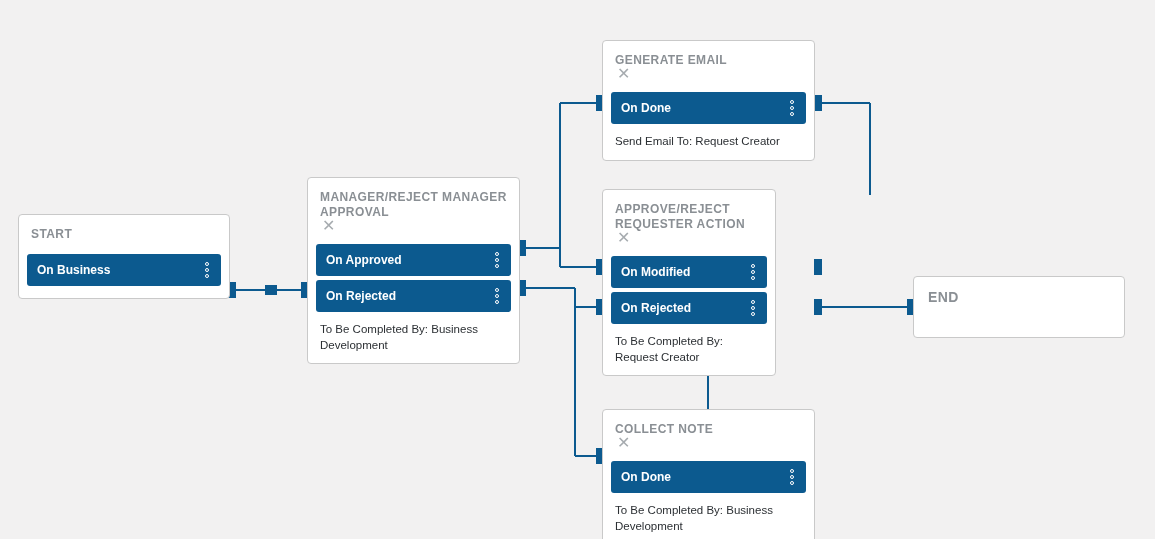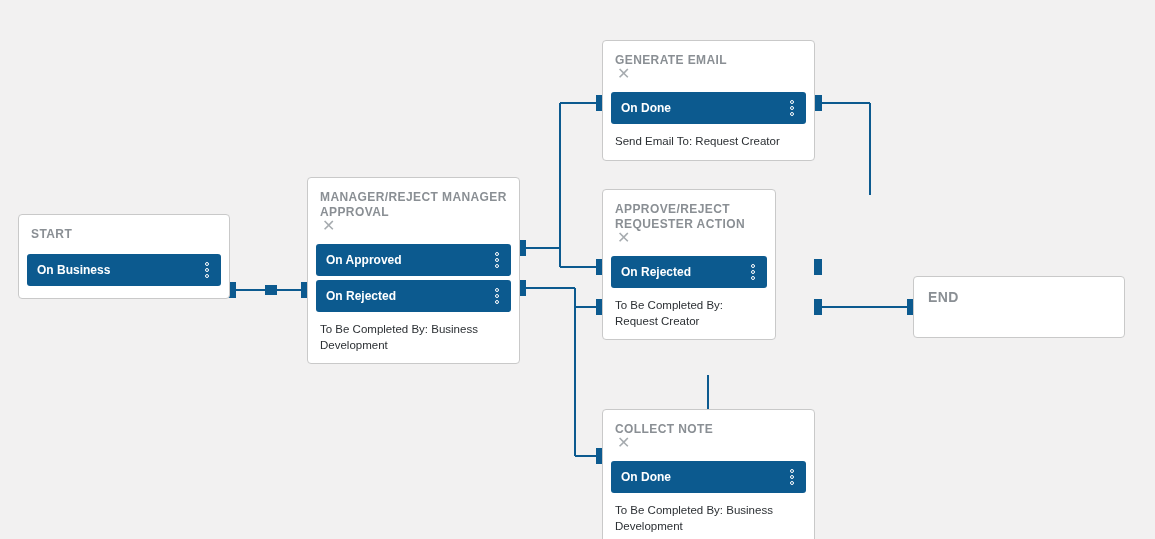--- a/index.html
+++ b/index.html
@@ -215,20 +215,28 @@
     </div>
     <div class="node-footer">Send Email To: Request Creator</div>
   </div>
 
   <div class="node" style="left:602px; top:189px; width:174px;">
     <div class="node-header">
       <div class="node-title">APPROVE/REJECT REQUESTER ACTION</div>
       <div class="close-btn">✕</div>
     </div>
     <div class="action-bar">
+      <span>On Modified</span>
+      <span class="drag-grip">
+          <span></span>
+          <span></span>
+          <span></span>
+        </span>
+    </div>
+    <div class="action-bar">
       <span>On Rejected</span>
       <span class="drag-grip">
           <span></span>
           <span></span>
           <span></span>
         </span>
     </div>
     <div class="node-footer">To Be Completed By: Request Creator</div>
   </div>
 

